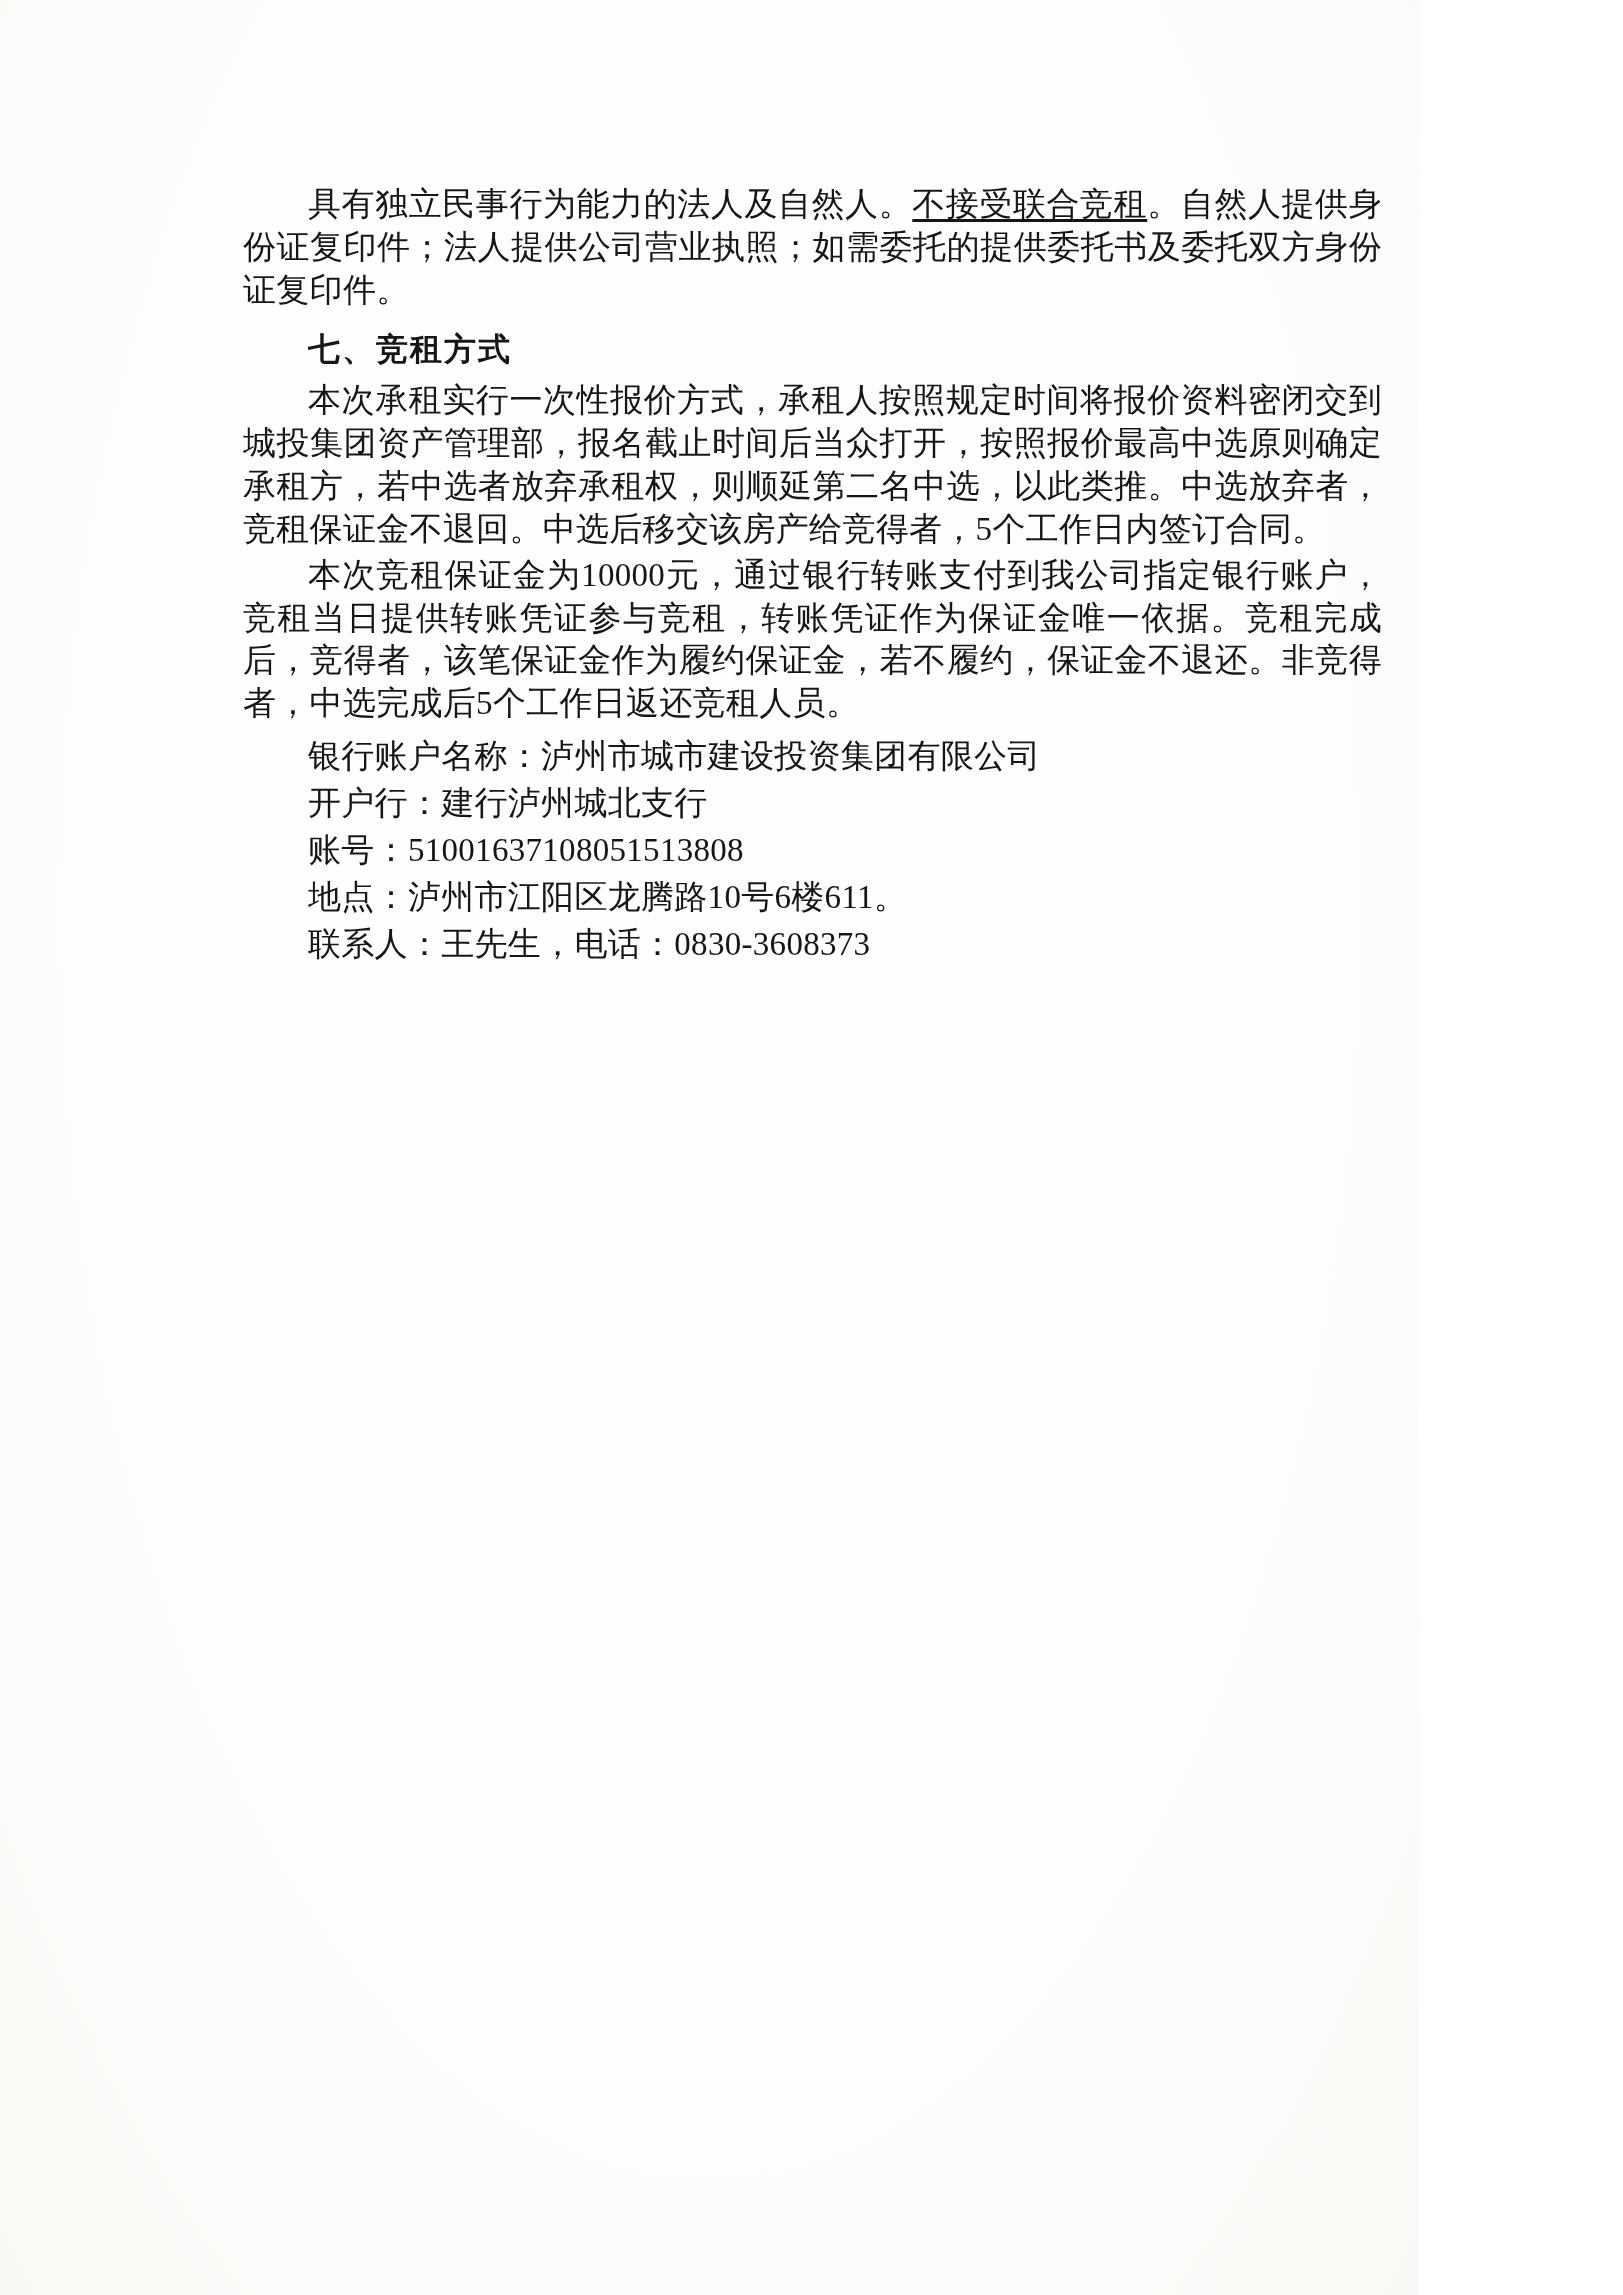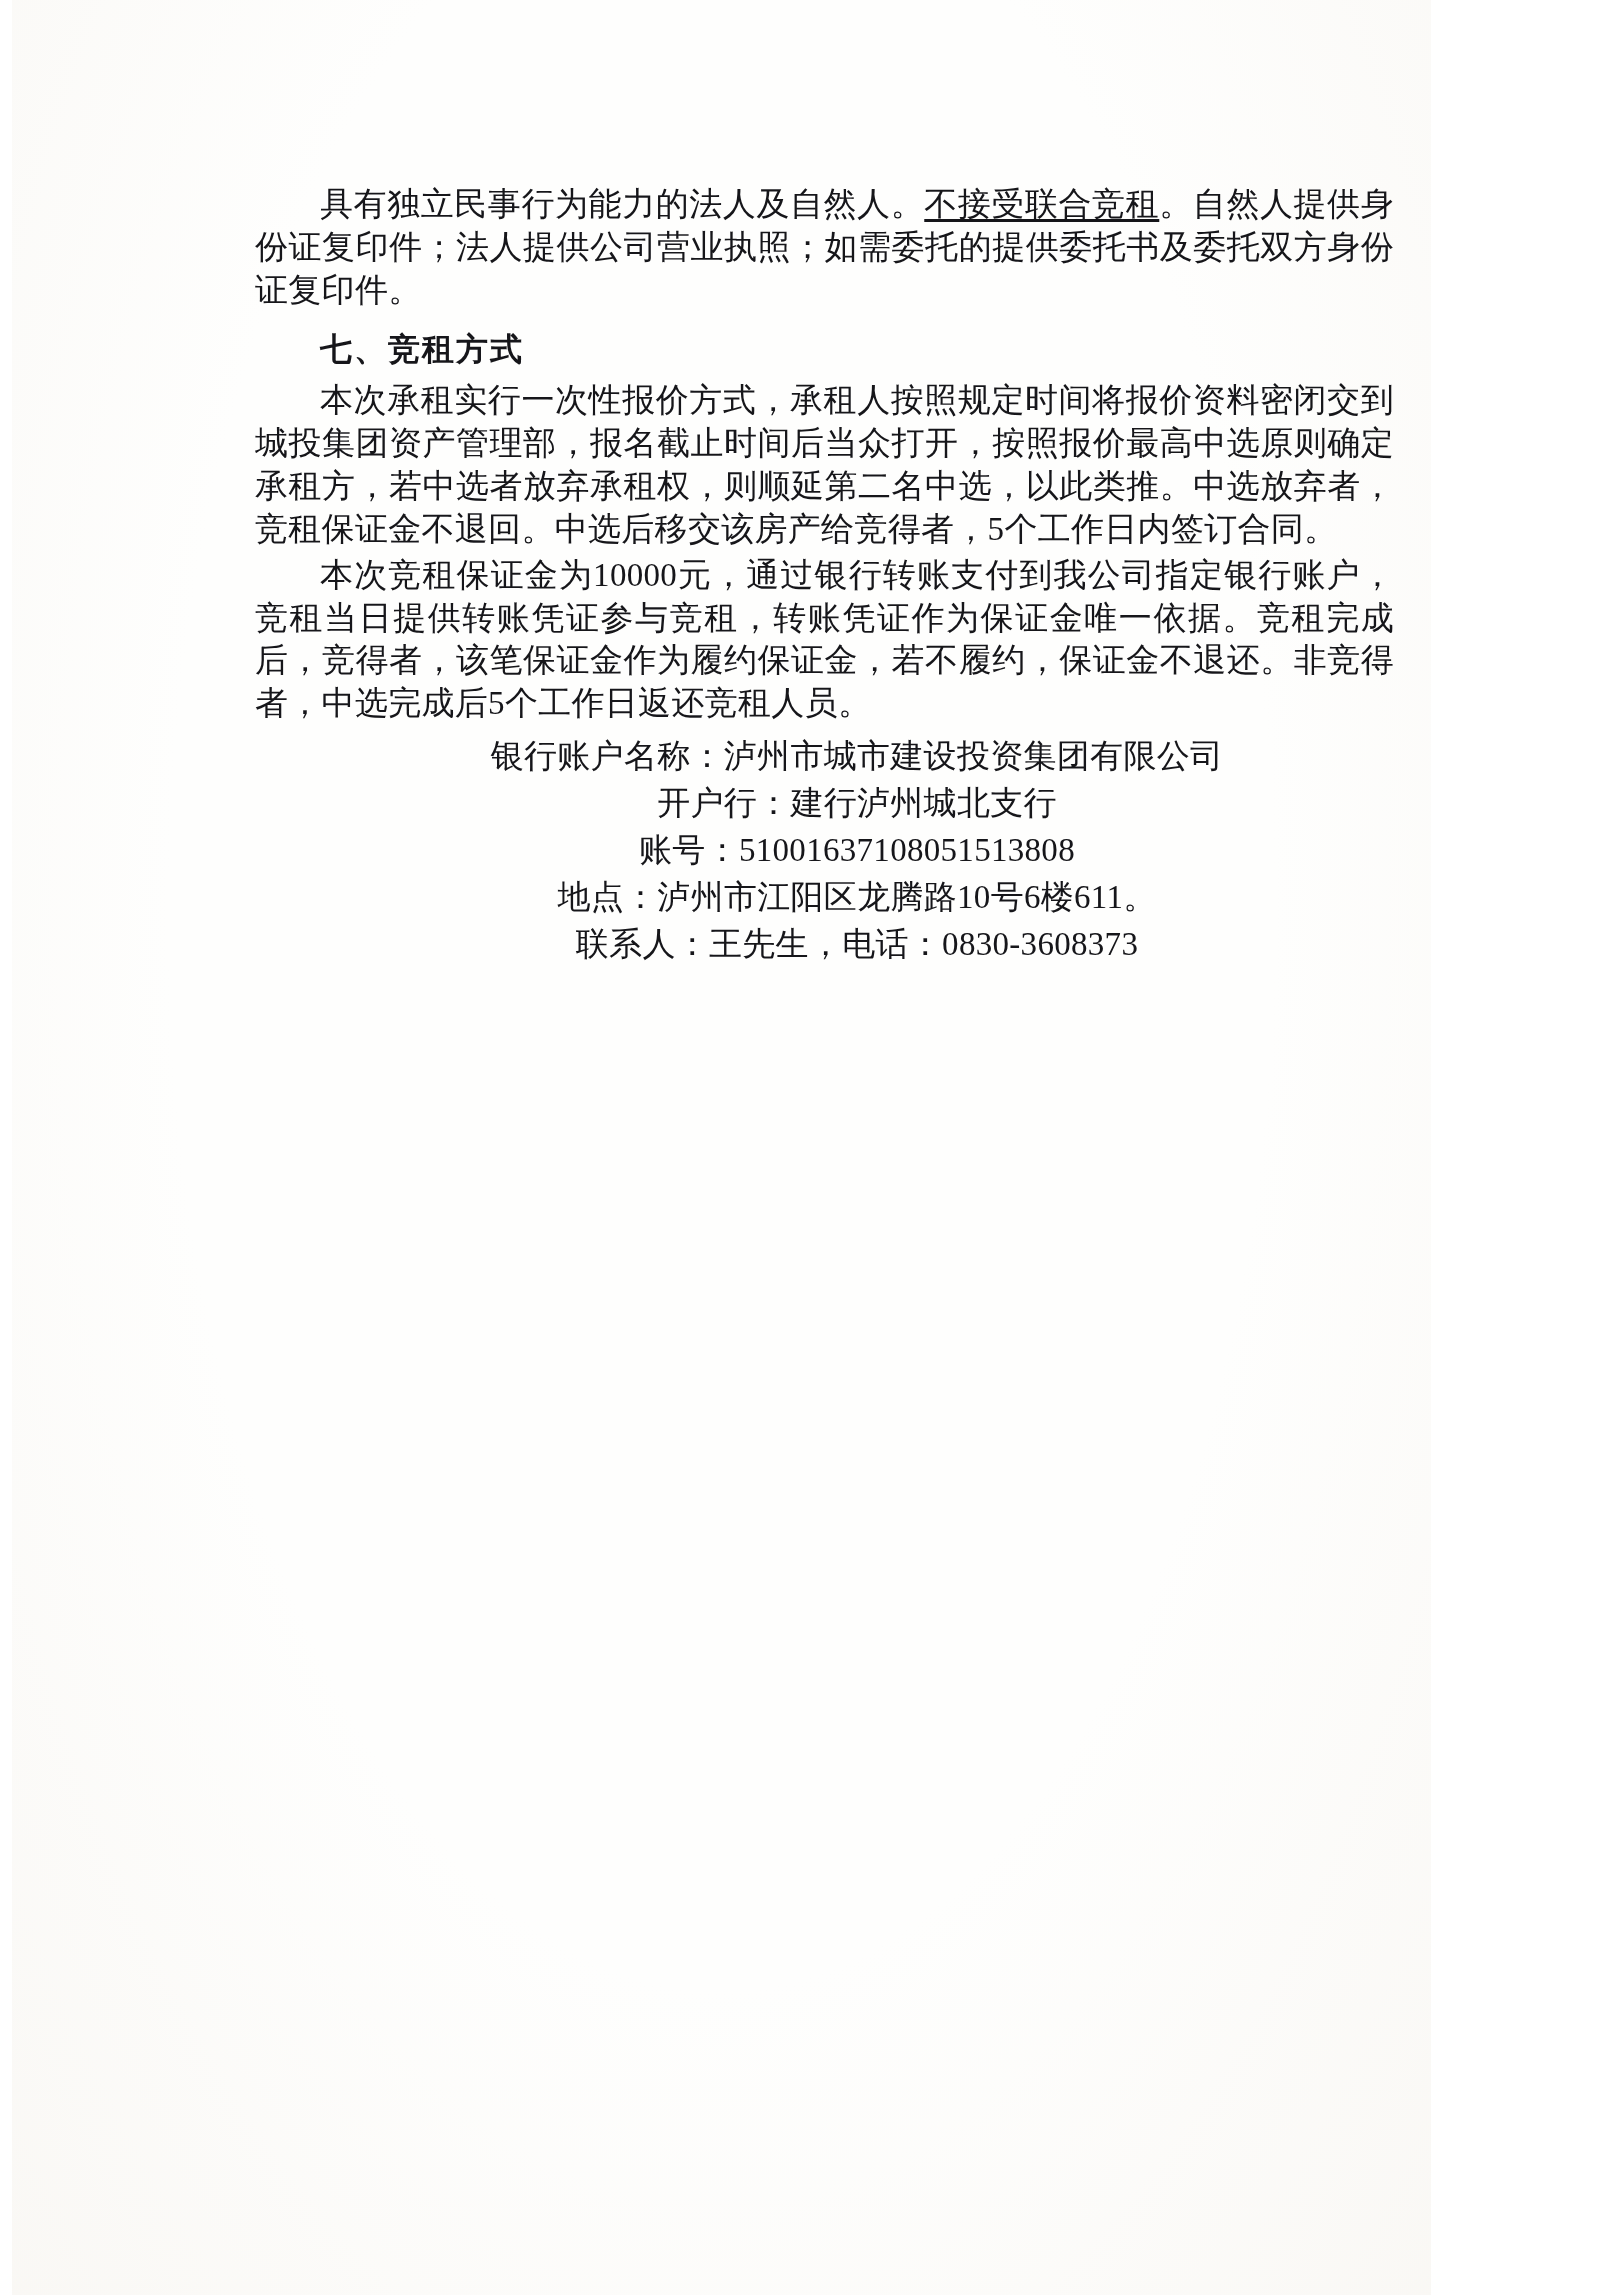--- a/index.html
+++ b/index.html
@@ -10,21 +10,21 @@
   body {
     width: 1623px;
     height: 2295px;
     font-family: "Liberation Serif", "DejaVu Serif", serif;
     color: #16161a;
     position: relative;
     overflow: hidden;
   }
   .page {
     position: absolute;
-    top: 0; left: 12px;
+    top: 0; left: 0;
     width: 1419px;
     height: 2295px;
     background: #fefefd;
   }
   
   .paper-tint {
     position: absolute;
     inset: 0;
     background:
       radial-gradient(ellipse at 50% 40%, rgba(255,255,255,0) 55%, rgba(246,243,238,0.55) 100%);
@@ -59,21 +59,20 @@
   .u {
     text-decoration: underline;
     text-underline-offset: 3.9px;
   }
   p.info {
     margin: 0 0 2.6px 0;
     font-size: 33px;
     line-height: 1.34;
     text-indent: 65px;
     letter-spacing: 0.3px;
-    text-align: center;
   }
   .block-gap {
     height: 6.5px;
   }
 </style>
 </head>
 <body>
 
 <div class="page">
   <div class="paper-tint"></div>

